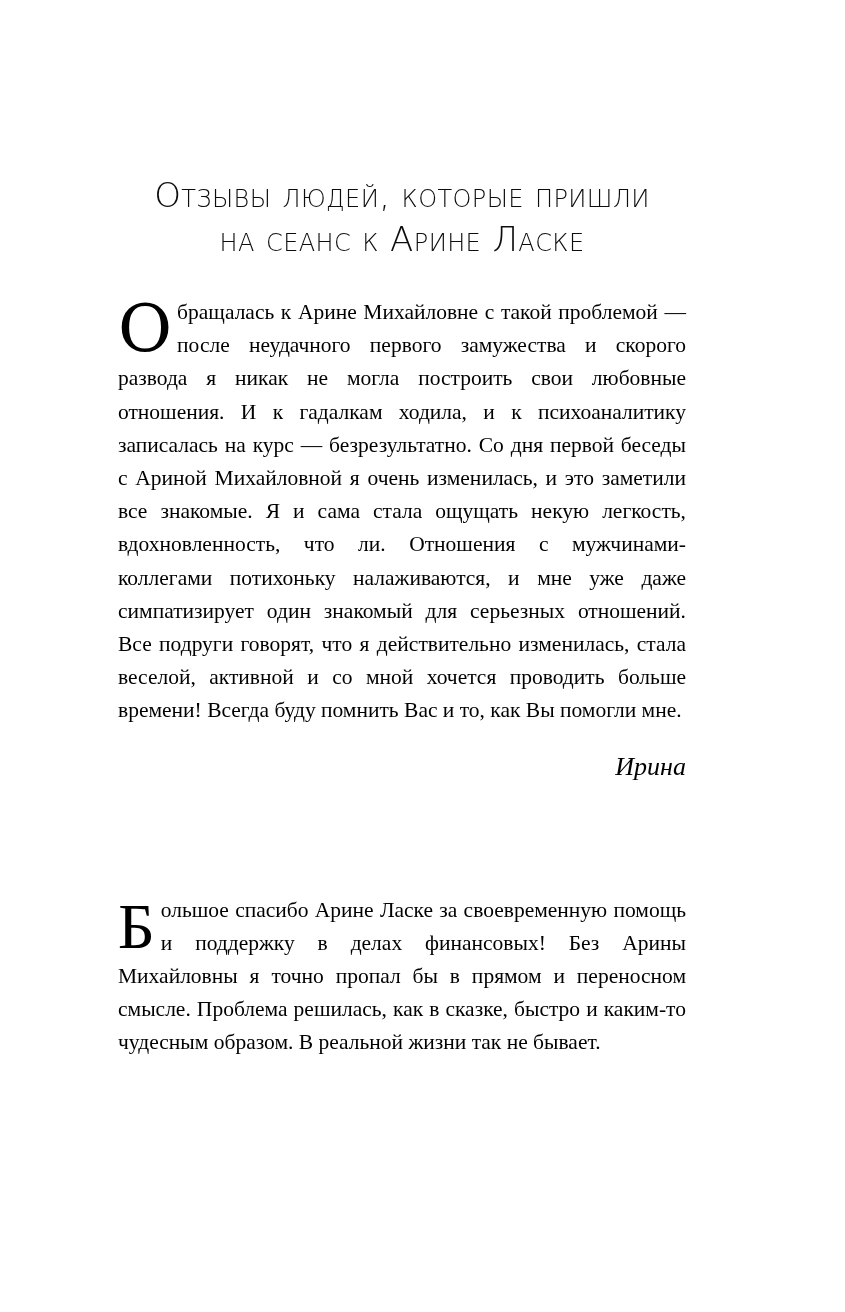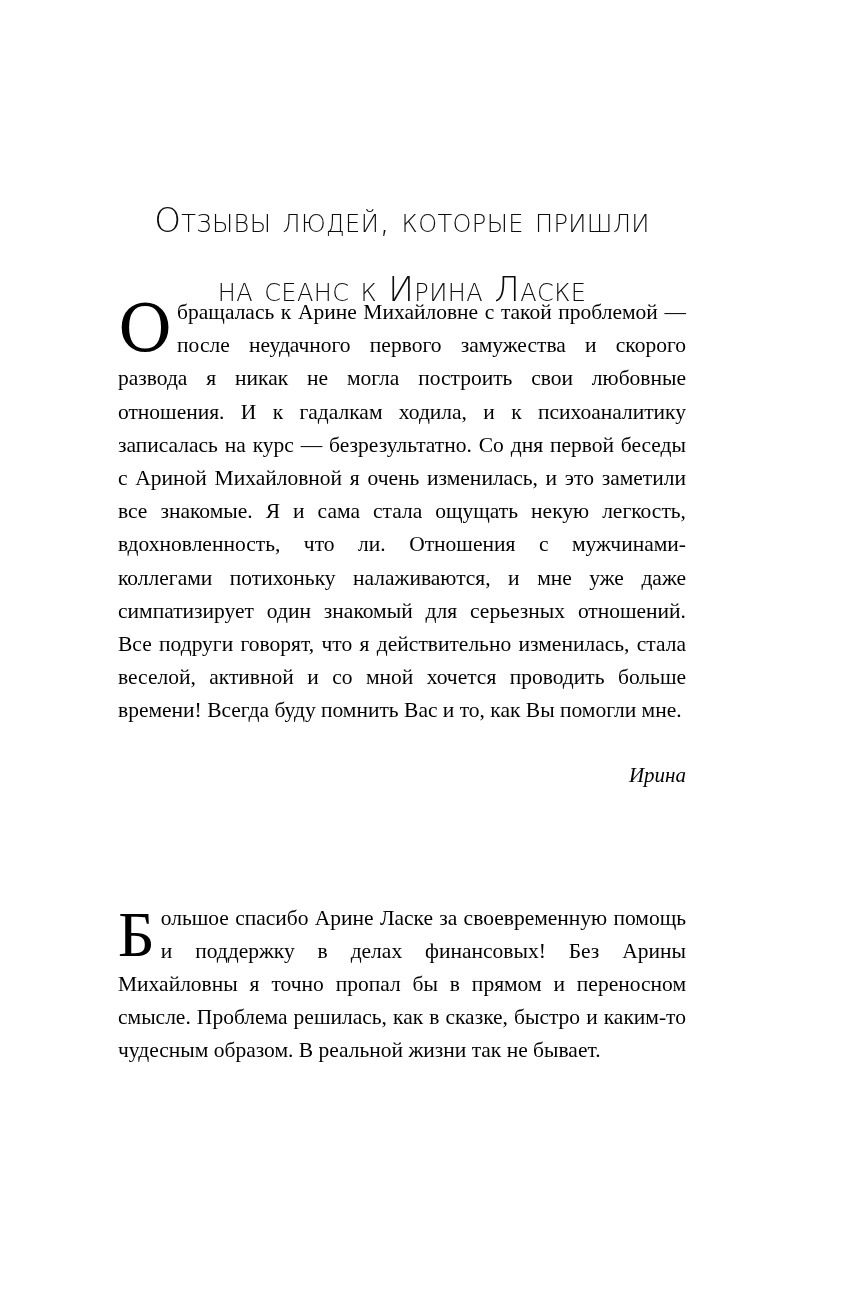--- a/index.html
+++ b/index.html
@@ -37,21 +37,20 @@
     font-size: 34px;
     line-height: 44px;
     letter-spacing: 0.4px;
     color: #0d0d0d;
     font-variant: small-caps;
     -webkit-font-smoothing: antialiased;
   }
   .page-title .t-line {
     display: block;
     white-space: nowrap;
-    margin-top: 25px;
   }
 
   
   .testimonials {
     position: absolute;
     left: 118px;
     top: 296px;
     width: 568px;
   }
 
@@ -86,37 +85,37 @@
     font-family: "Liberation Serif", "DejaVu Serif", serif;
   }
   .dropcap.thin {
     font-family: "DejaVu Serif", "Liberation Serif", serif;
     font-size: 66px;
     line-height: 58px;
     padding-right: 5px;
   }
 
   .t-signature {
-    margin-top: 32px;
+    margin-top: 24px;
     text-align: right;
     font-style: italic;
-    font-size: 21px;
+    font-size: 26px;
     line-height: 30px;
     font-family: "Liberation Serif", "DejaVu Serif", serif;
     color: #000000;
   }
 </style>
 </head>
 <body>
 
 <div class="page">
 
   <h1 class="page-title">
     <span class="t-line">Отзывы людей, которые пришли</span>
-    <span class="t-line">на сеанс к Ирина Ласке</span>
+    <span class="t-line">на сеанс к Арине Ласке</span>
   </h1>
 
   <div class="testimonials">
 
     <div class="testimonial">
       <p class="t-body"><span class="dropcap thin">О</span><span>бращалась к Арине Михайловне с такой про­блемой — после неудачного первого замуже­ства и скорого развода я никак не могла построить свои любовные отношения. И к гадалкам ходи­ла, и к психоаналитику записалась на курс — без­результатно. Со дня первой беседы с Ариной Ми­хайловной я очень изменилась, и это заметили все знакомые. Я и сама стала ощущать некую легкость, вдохновленность, что ли. Отношения с мужчина­ми-коллегами потихоньку налаживаются, и мне уже даже симпатизирует один знакомый для серьезных отношений. Все подруги говорят, что я действитель­но изменилась, стала веселой, активной и со мной хочется проводить больше времени! Всегда буду по­мнить Вас и то, как Вы помогли мне.</span></p>
       <div class="t-signature">Ирина</div>
     </div>
 
     <div class="testimonial">

